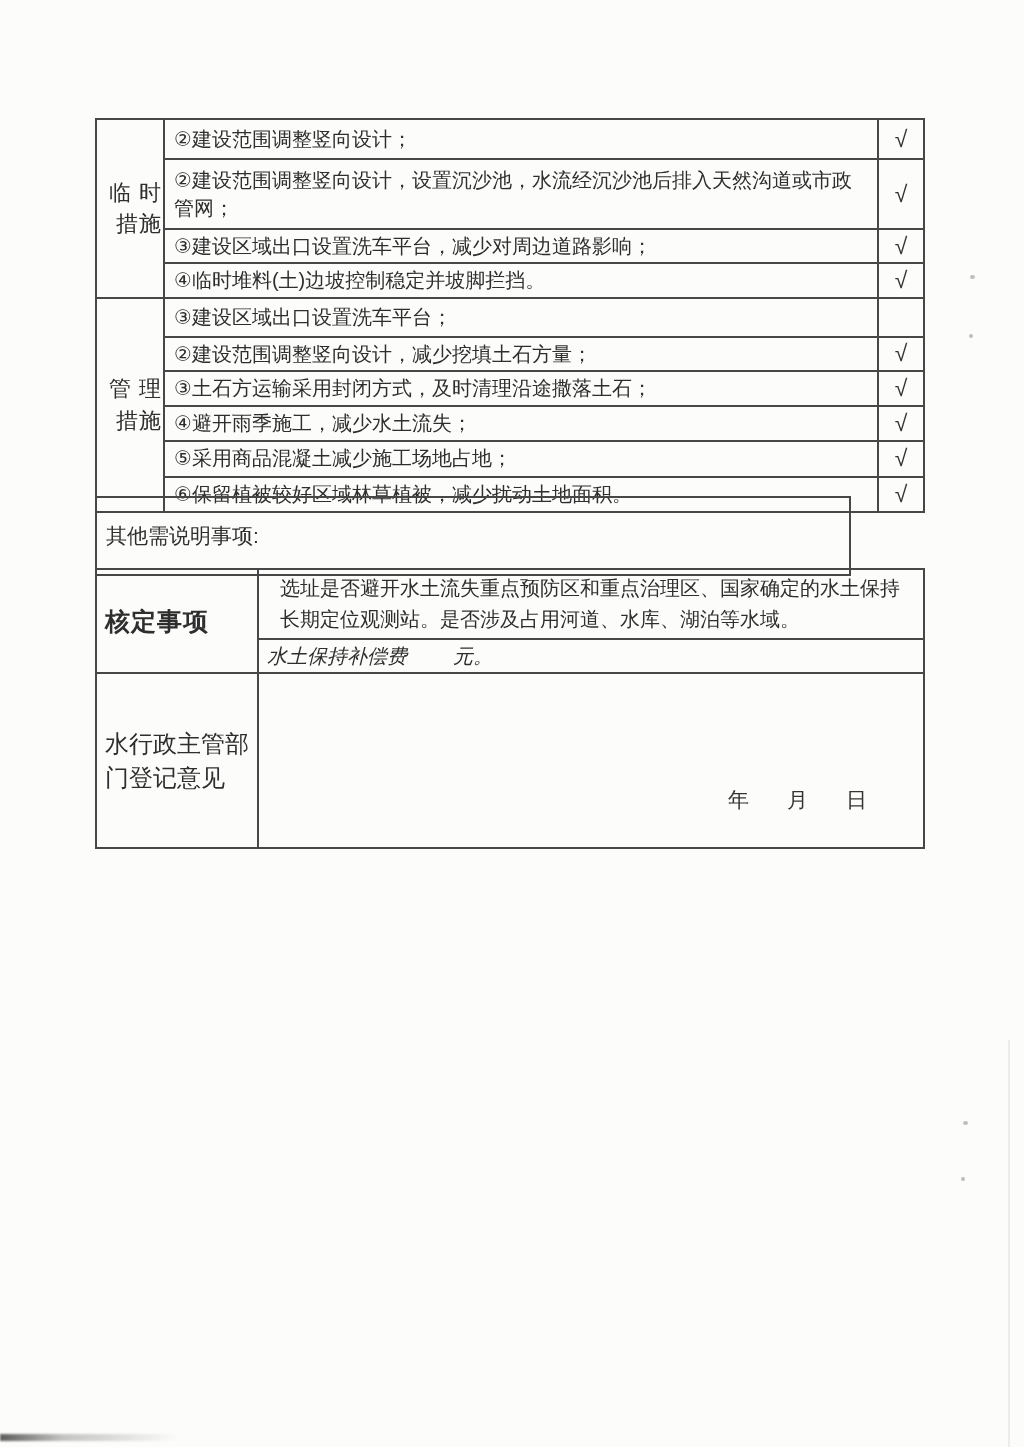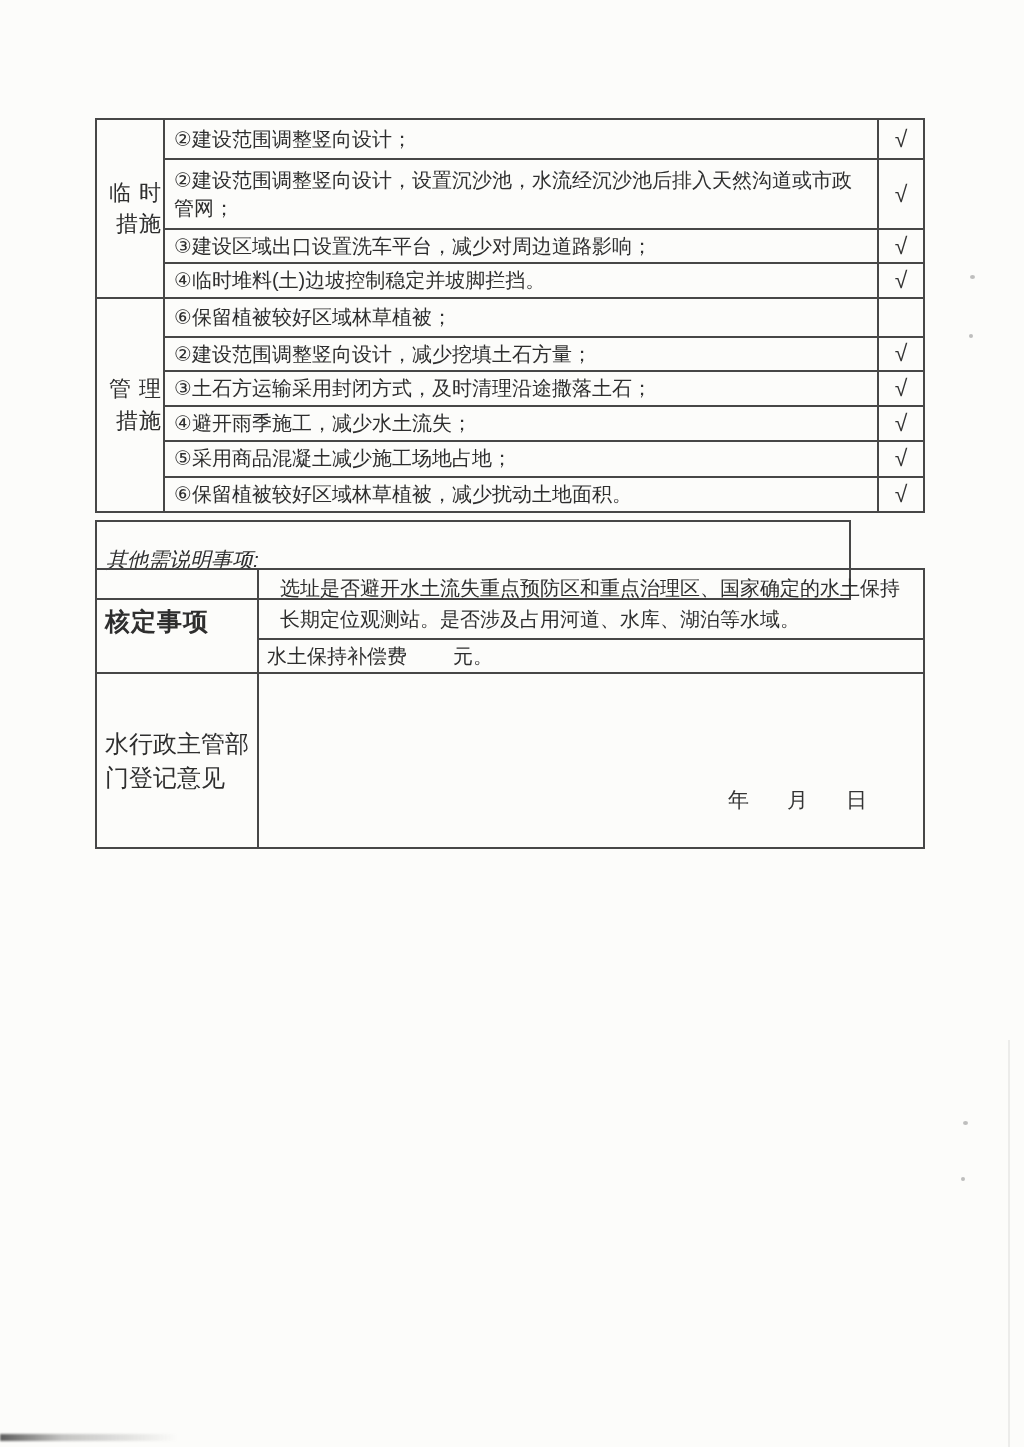--- a/index.html
+++ b/index.html
@@ -22,31 +22,31 @@
   .m-table col.c-txt{width:714px;}
   .m-table col.c-chk{width:46px;}
   td.lbl{text-align:right;font-size:22px;line-height:1.45;letter-spacing:1px;}
   td.txt{font-size:20px;line-height:1.42;padding:2px 6px 2px 9px;}
   td.chk{text-align:center;font-size:23px;color:#333;}
   tr.h40{height:40px;} tr.h70{height:70px;} tr.h32{height:32px;}
   tr.h33{height:33px;} tr.h39{height:39px;} tr.h31{height:31px;}
   tr.h35{height:35px;} tr.h29{height:29px;} tr.h36{height:36px;}
 
   
-  .n-table{left:95px;top:520px;width:756px;font-style:italic;}
+  .n-table{left:95px;top:496px;width:756px;}
   .n-table td{height:74px;font-size:21px;padding-left:9px;}
 
   
   .v-table{left:95px;top:568px;width:828px;}
   .v-table col.c-vlbl{width:162px;}
   .v-table col.c-vtxt{width:666px;}
   tr.h66{height:66px;} tr.h34{height:34px;} tr.h175{height:175px;}
   td.k-label{font-weight:bold;font-size:25px;padding-left:8px;letter-spacing:1px;}
   td.siting{font-size:20px;line-height:1.55;padding:3px 8px 3px 21px;}
-  td.fee{font-size:20px;padding-left:8px;}
+  td.fee{font-size:20px;padding-left:8px;font-style:italic;}
   .fee-gap{display:inline-block;width:46px;}
   td.reg-label{font-size:24px;line-height:1.4;padding-left:8px;vertical-align:middle;border-radius:25px;}
   td.reg-content{position:relative;}
   .date-line{
     position:absolute;top:112px;right:0;
     display:flex;gap:38px;padding-right:56px;
     font-size:21px;color:#333;
   }
 
   
@@ -91,21 +91,21 @@
     </tr>
     <tr class="h33">
       <td class="txt">④临时堆料(土)边坡控制稳定并坡脚拦挡。</td>
       <td class="chk">√</td>
     </tr>
     <tr class="h39">
       <td class="lbl" rowspan="6">
         <div>管 理</div>
         <div>措施</div>
       </td>
-      <td class="txt">⑥保留植被较好区域林草植被；</td>
+      <td class="txt">③建设区域出口设置洗车平台；</td>
       <td class="chk"></td>
     </tr>
     <tr class="h31">
       <td class="txt">②建设范围调整竖向设计，减少挖填土石方量；</td>
       <td class="chk">√</td>
     </tr>
     <tr class="h35">
       <td class="txt">③土石方运输采用封闭方式，及时清理沿途撒落土石；</td>
       <td class="chk">√</td>
     </tr>

